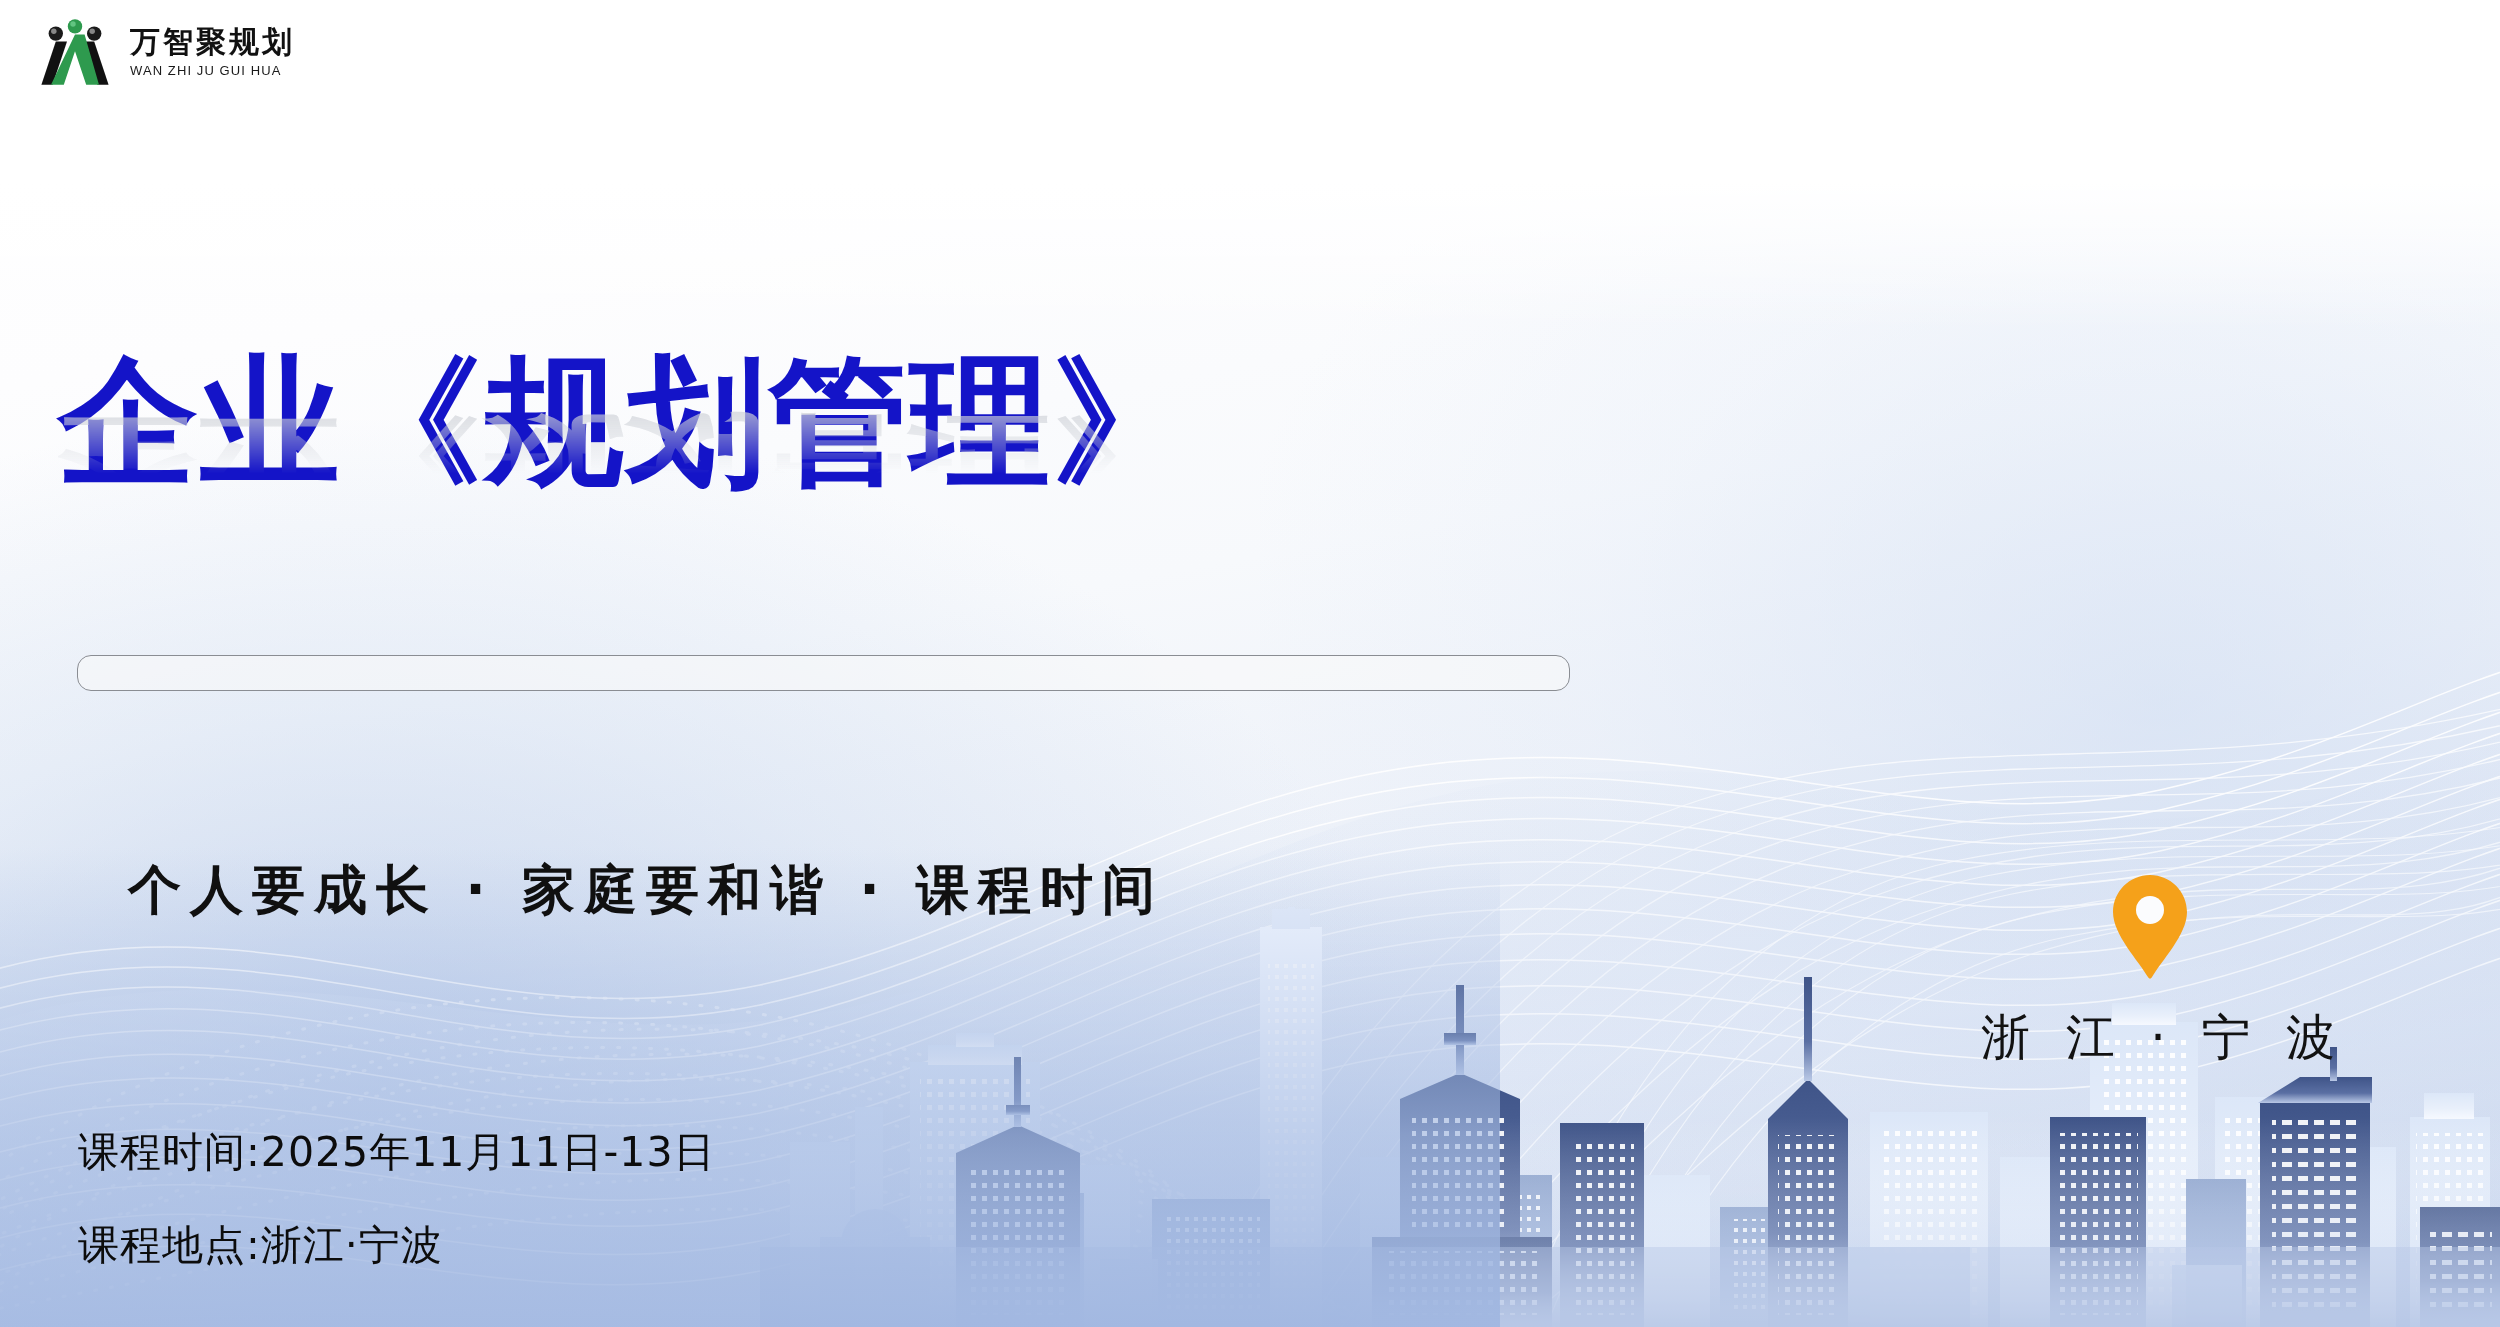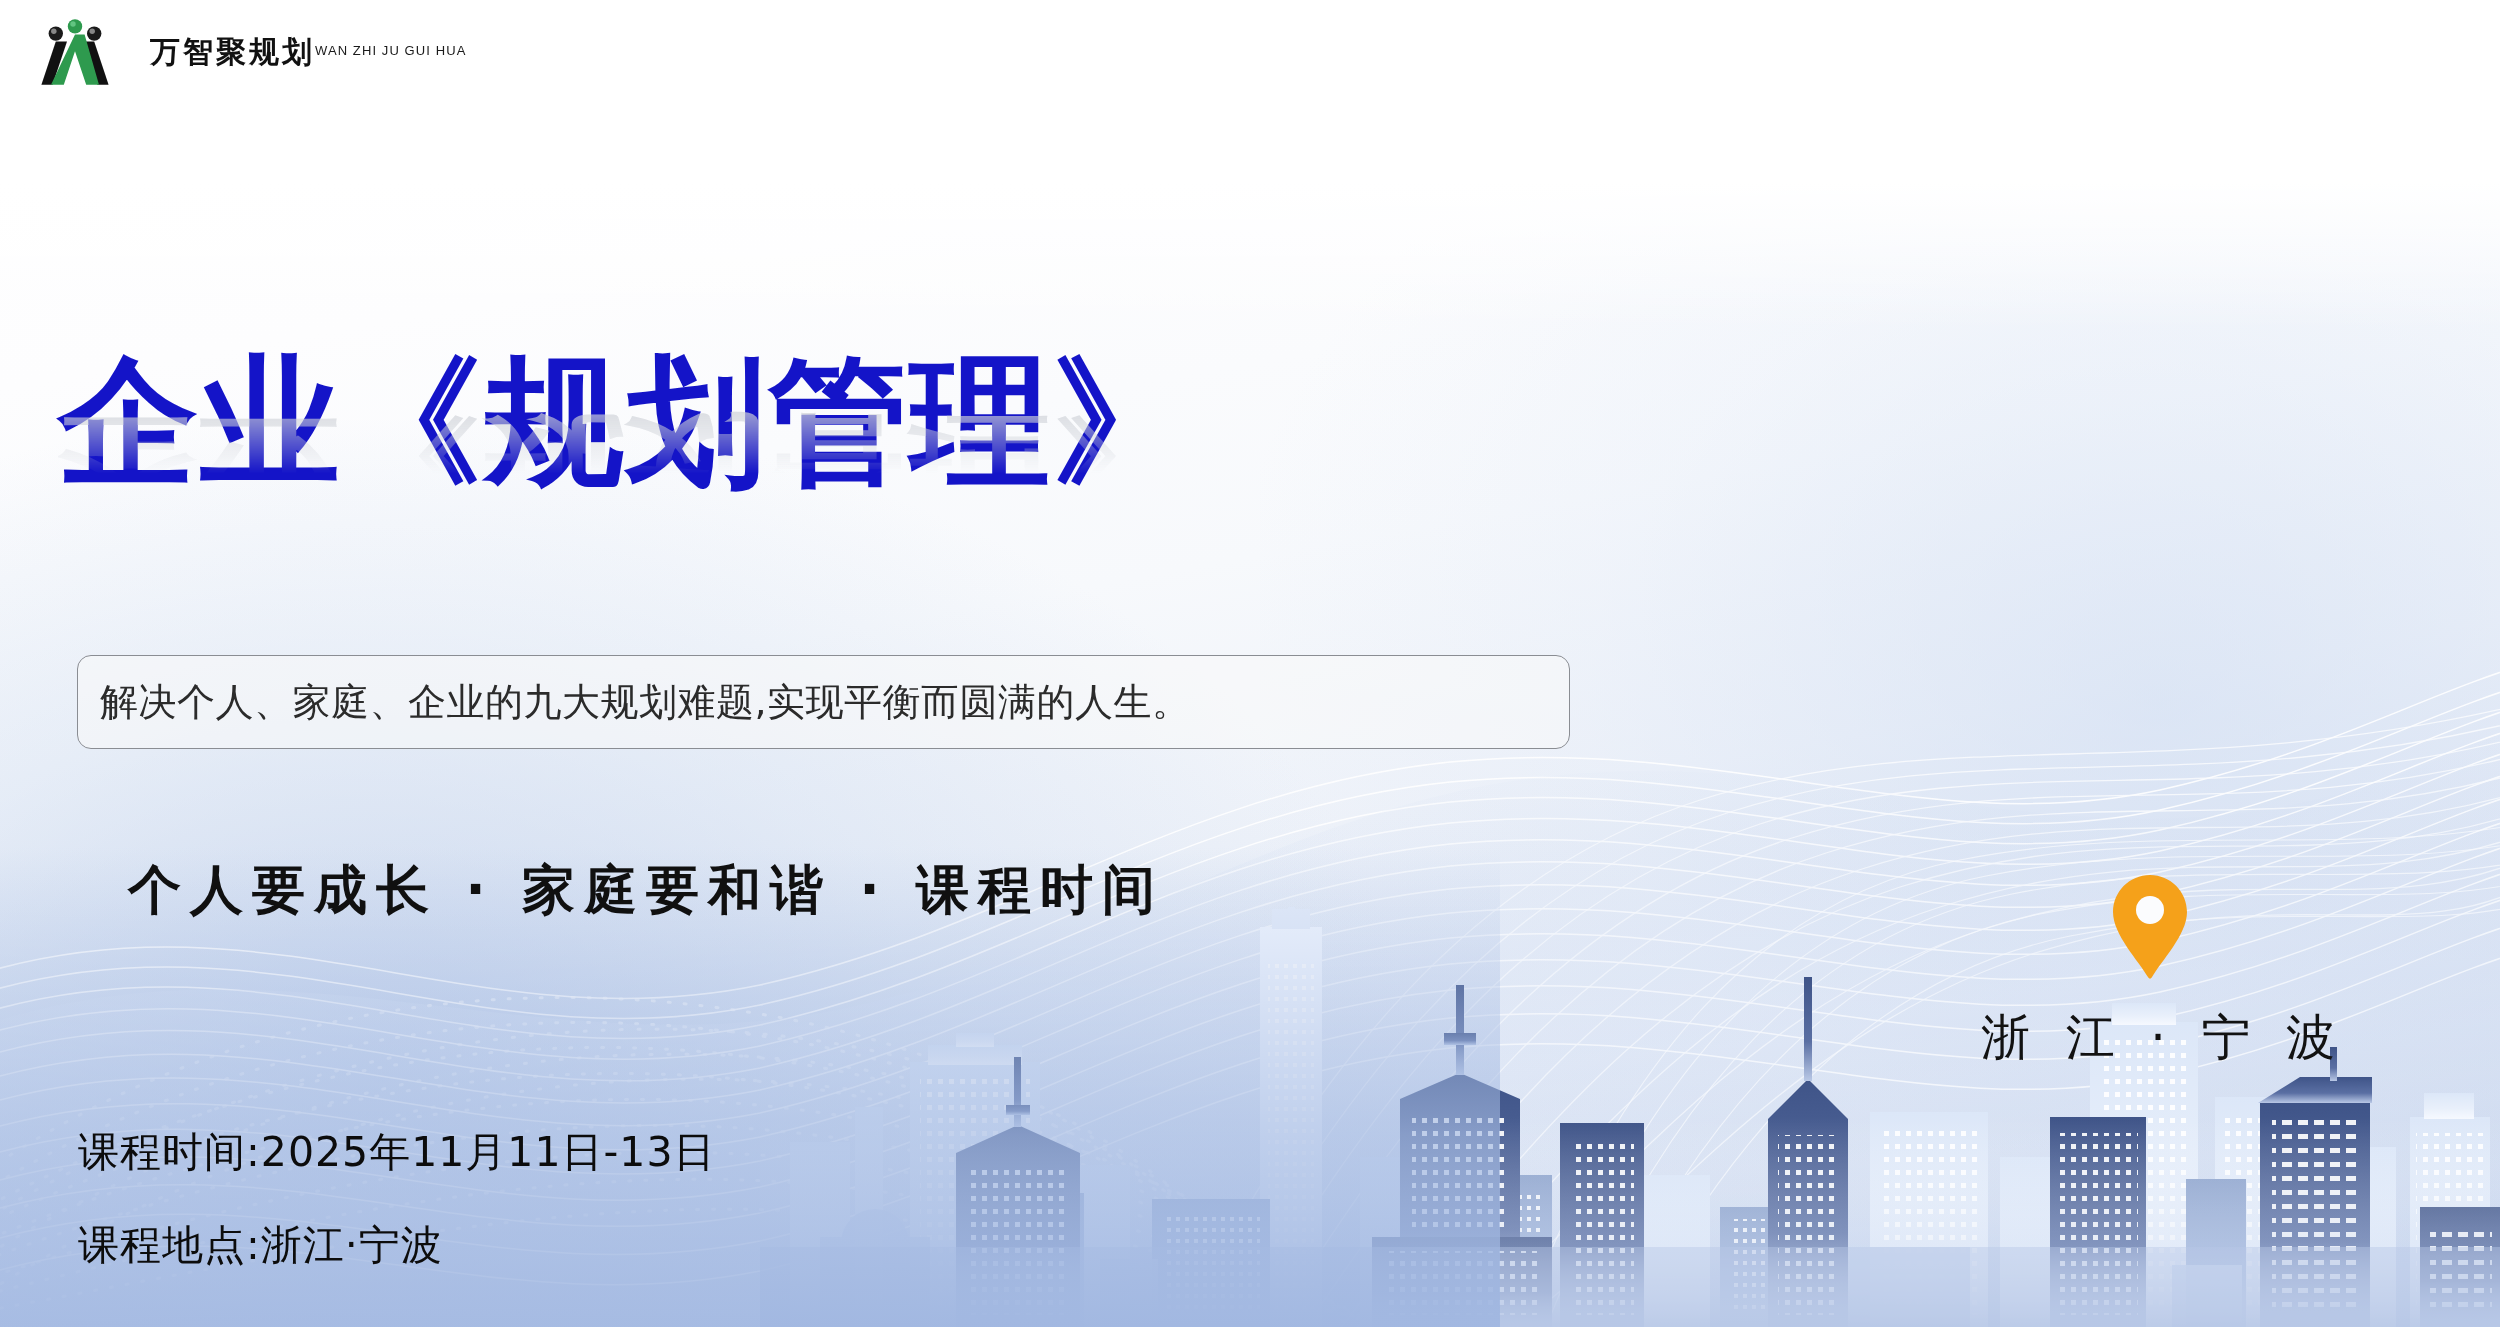--- a/index.html
+++ b/index.html
@@ -20,21 +20,21 @@
   .tint-b{right:-260px;top:120px;width:1500px;height:1300px;
     background:radial-gradient(ellipse at 60% 45%,rgba(206,220,242,.55) 0%,rgba(223,232,247,.25) 45%,rgba(255,255,255,0) 75%);}
   .tint-c{left:0;bottom:0;width:1500px;height:480px;
     background:linear-gradient(180deg,rgba(168,188,226,0) 0%,rgba(164,186,226,.65) 60%,rgba(158,181,224,.85) 100%);}
   .tint-top{left:0;top:0;width:2500px;height:330px;
     background:linear-gradient(180deg,#ffffff 0%,#ffffff 55%,rgba(255,255,255,0) 100%);}
 
   
   .logo-wrap{position:absolute;left:34px;top:16px;display:flex;align-items:center;gap:14px;}
   .logo-mark{width:82px;height:72px;display:block;}
-  .logo-text{display:flex;line-height:1;margin-left:20px;}
+  .logo-text{display:flex;flex-direction:column;line-height:1;}
   .logo-cn{font-family:"DejaVu Serif","Liberation Serif",serif;font-size:30px;font-weight:700;color:#111;letter-spacing:3px;}
   .logo-en{font-size:13px;font-weight:400;color:#1a1a1a;letter-spacing:1.1px;margin-top:7px;}
 
   
   .title-block{position:absolute;left:58px;top:352px;}
   .title{
     font-family:"DejaVu Sans","Liberation Sans",sans-serif;
     font-size:140px;font-weight:700;color:#1414c8;letter-spacing:2px;
     line-height:1;white-space:nowrap;
   }
@@ -328,21 +328,20 @@
       <span class="logo-en">WAN ZHI JU GUI HUA</span>
     </div>
   </div>
 
   <div class="title-block">
     <div class="title">企业《规划管理》</div>
     <div class="title-reflect">企业《规划管理》</div>
   </div>
 
   <div class="desc-box">
-    <div class="desc-line">解决个人、家庭、企业的九大规划难题,实现平衡而圆满的人生。</div>
   </div>
 
   <div class="slogan">个人要成长 · 家庭要和谐 · 课程时间</div>
 
   <div class="pin-group">
     <svg class="pin" width="82" height="108" viewBox="0 0 82 108">
       <path d="M41,2 C20.6,2 4,18.6 4,39 C4,62 30,88 39.3,104.6 C40.1,106 41.9,106 42.7,104.6 C52,88 78,62 78,39 C78,18.6 61.4,2 41,2 Z" fill="#F5A11A"></path>
       <circle cx="41" cy="37" r="14" fill="#fbfcfe"></circle>
     </svg>
     <div class="pin-label">浙 江 · 宁 波</div>

